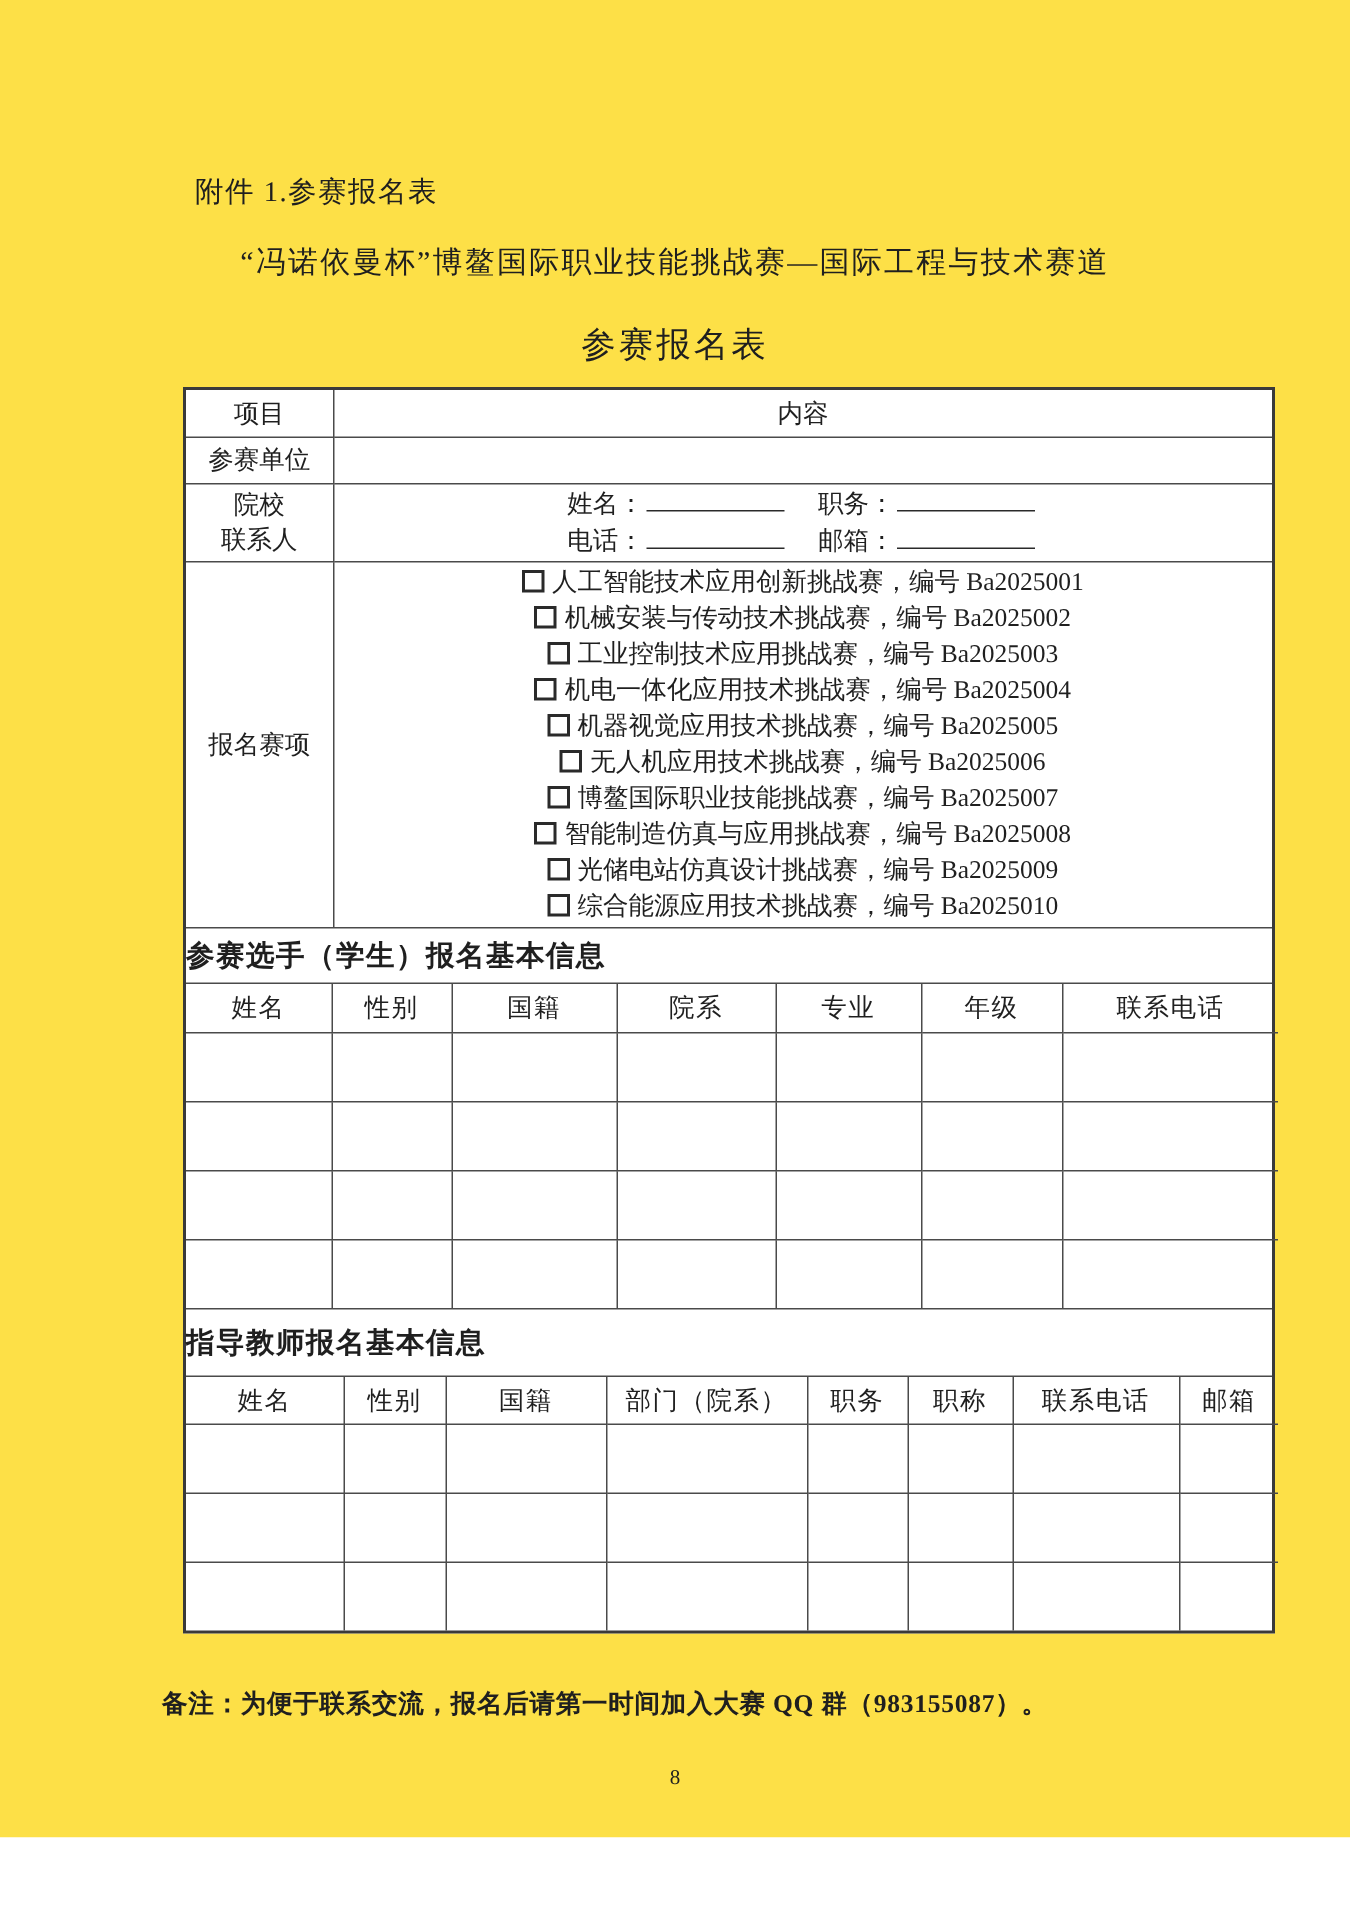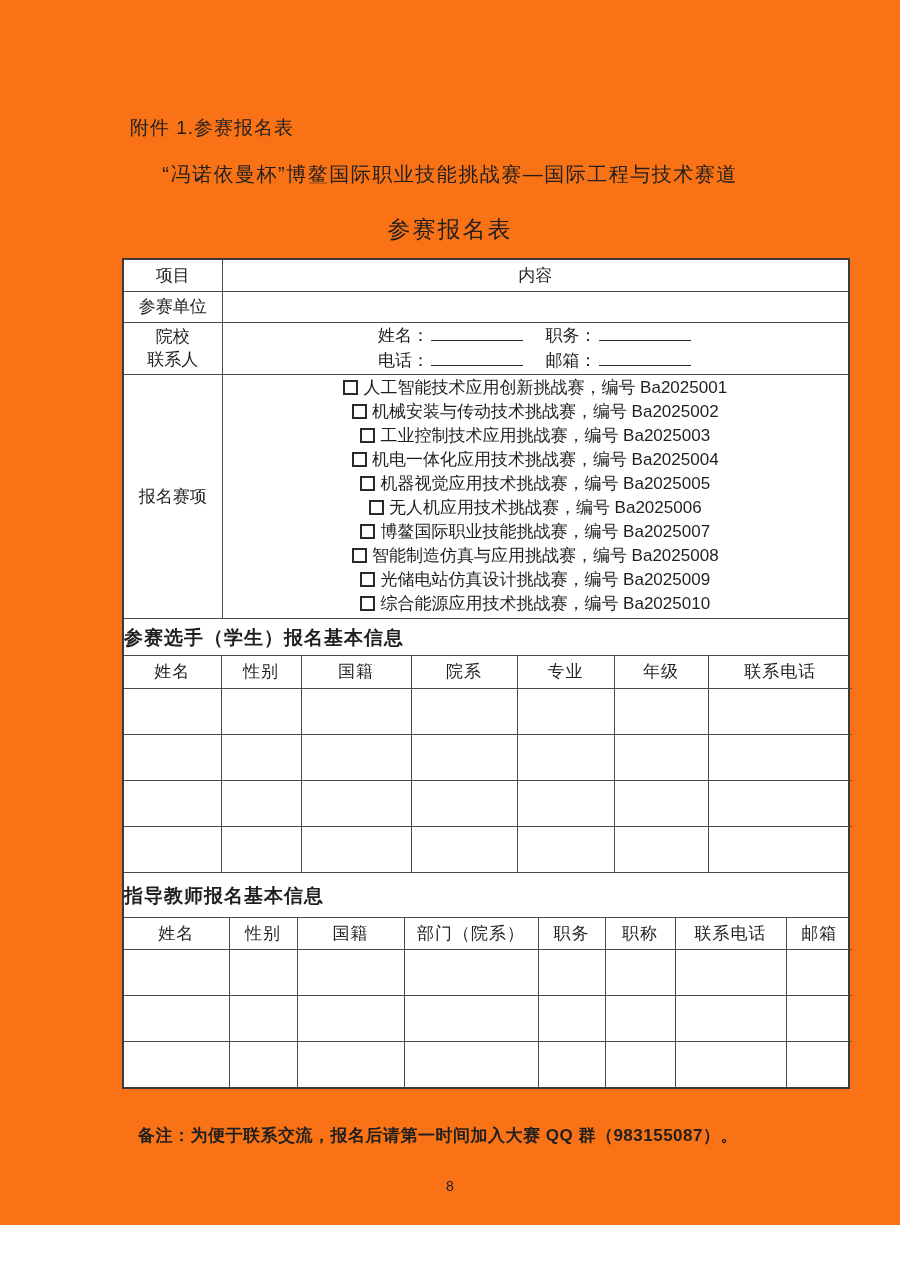--- a/index.html
+++ b/index.html
@@ -1,23 +1,23 @@
 <!DOCTYPE html>
 <html><head>
 <meta charset="utf-8">
 <style>
   * { box-sizing: border-box; }
   html, body { margin: 0; padding: 0; background: #ffffff; }
   .page {
     position: relative;
     width: 900px;
     height: 1225px;
-    background: #f97316;
+    background: #fde047;
     color: #1f1f1f;
-    font-family: Liberation Sans, sans-serif;
+    font-family: Liberation Serif, serif;
     overflow: hidden;
   }
   .attachment-title {
     position: absolute;
     left: 130px;
     top: 115px;
     font-size: 19px;
     letter-spacing: 1px;
   }
   .event-title {
@@ -96,21 +96,21 @@
     text-align: left;
     font-weight: bold;
     font-size: 19px;
     letter-spacing: 1px;
   }
   .section-title.student { height: 38px; line-height: 38px; }
   .section-title.teacher { height: 46px; line-height: 46px; }
   th.col-head { font-weight: bold; font-size: 16px; letter-spacing: 1px; }
   .note {
     position: absolute;
-    left: 138px;
+    left: 108px;
     top: 1124px;
     font-size: 17px;
     font-weight: bold;
     letter-spacing: 0.5px;
   }
   .page-number {
     position: absolute;
     left: 0;
     top: 1178px;
     width: 100%;

